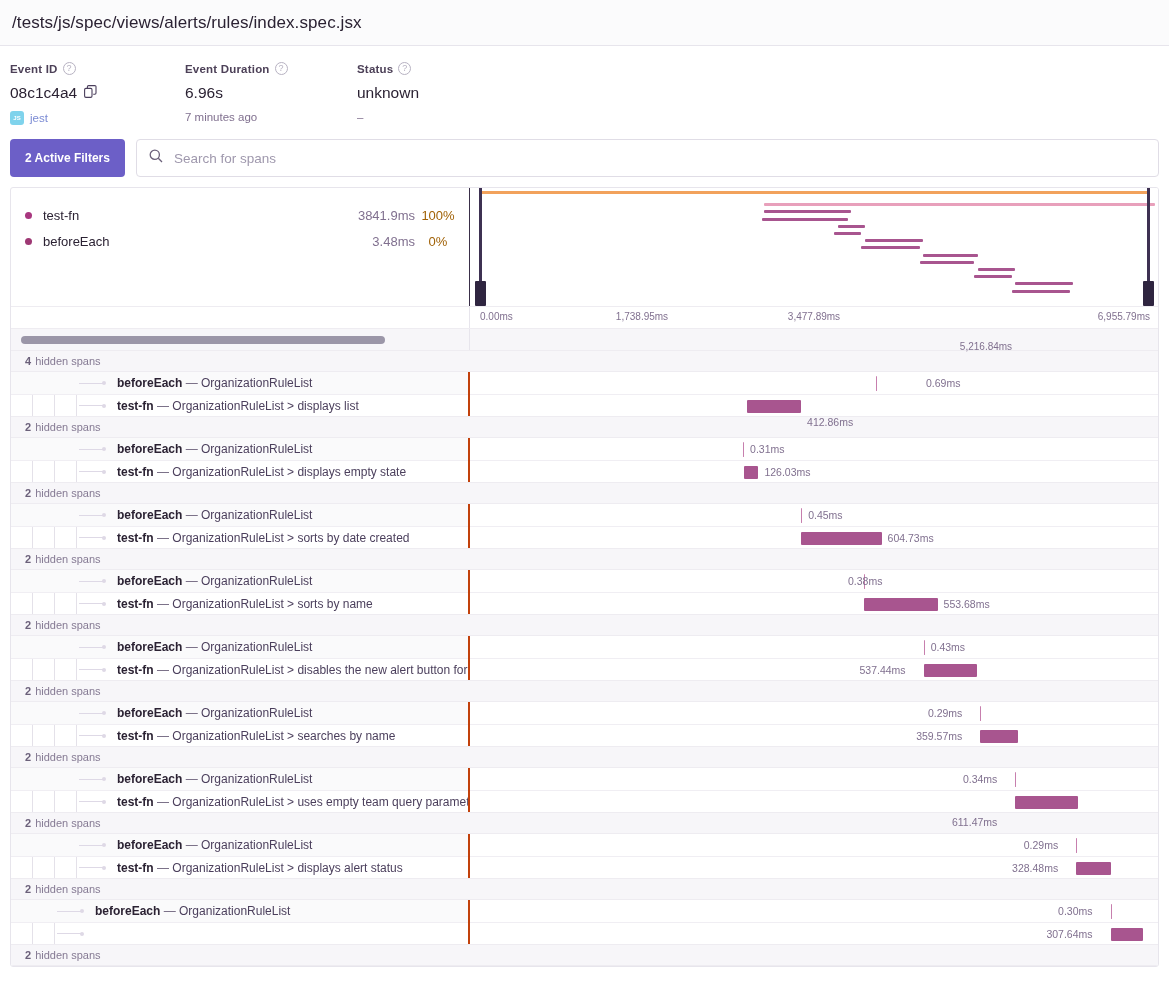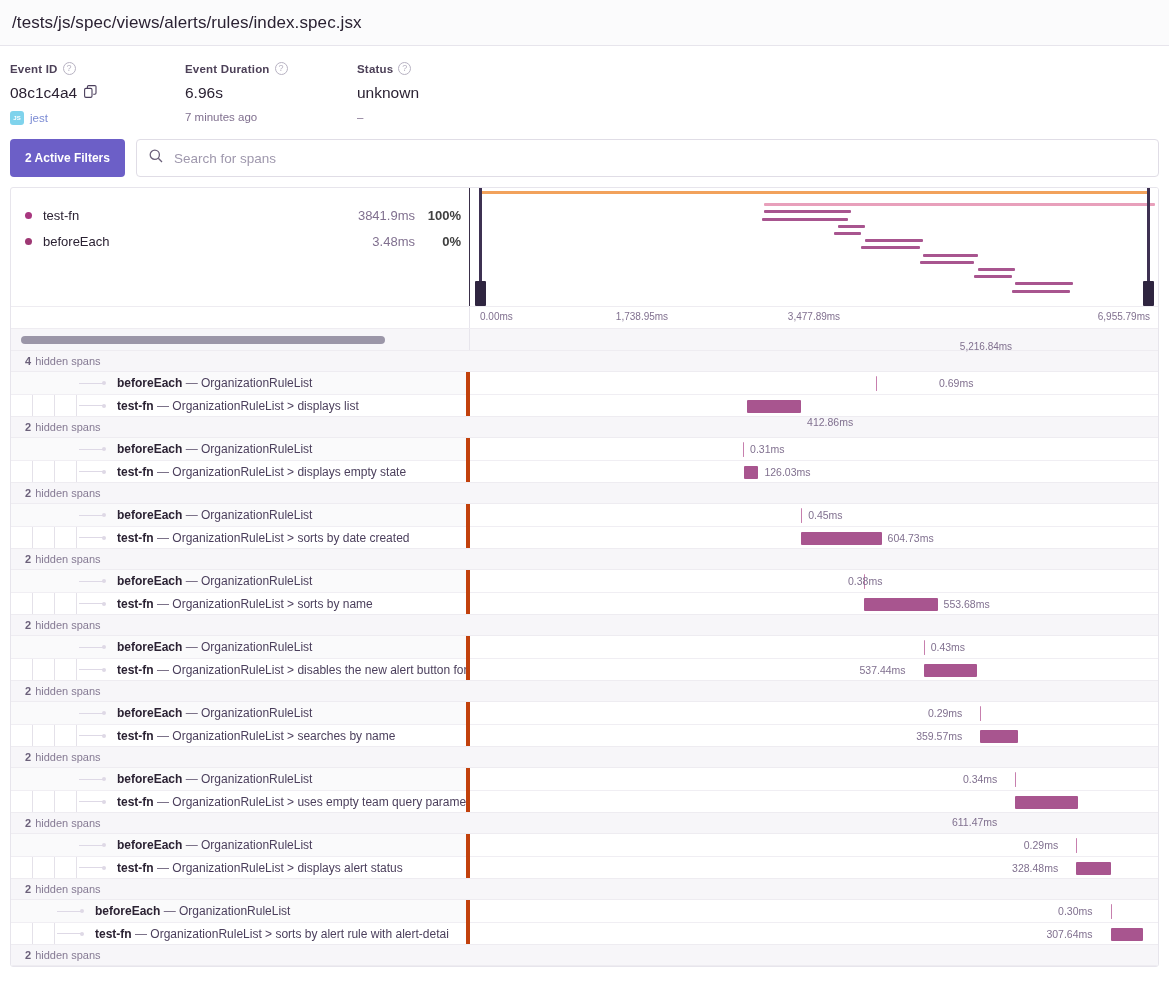--- a/index.html
+++ b/index.html
@@ -157,21 +157,21 @@
   .legend-dot {
     width: 7px; height: 7px;
     border-radius: 50%;
     background: #a8377f;
     margin-right: 11px;
     flex: none;
   }
   .legend-dot.b { background: #9e3874; }
   .legend-name { color: #2b2233; flex: 1; }
   .legend-dur { color: #80708f; width: 86px; text-align: right; }
-  .legend-pct { color: #404040; font-weight: bold; width: 46px; text-align: right; }
+  .legend-pct { color: #a16207; font-weight: normal; width: 46px; text-align: center; }
 
   
   .minimap {
     flex: 1;
     position: relative;
     background: #ffffff;
   }
   .minimap-orange {
     position: absolute;
     left: 9px; right: 8px; top: 3px;
@@ -235,21 +235,21 @@
     font-size: 11px;
     color: #857a93;
     padding-left: 14px;
   }
   .hidden-row b { color: #6b607a; font-weight: bold; margin-right: 4px; }
 
   .group { display: flex; }
   .group-left {
     width: 459px; flex: none;
     position: relative;
-    border-right: 4px solid #c2410c;
+    border-right: 2px solid #c2410c;
   }
   .group-right { flex: 1; }
 
   .srow { display: flex; height: 22px; position: relative; }
   .srow.alt .lbl-wrap, .srow.alt .barzone { background: #fafafb; }
 
   .tree { position: absolute; left: 0; top: 0; bottom: 0; display: flex; }
   .tcol { width: 22px; border-right: 1px solid #e4e1e9; }
 
   .lbl-wrap {
@@ -454,21 +454,21 @@
             </div>
             <div class="lbl-wrap">
               <div class="connector" style="margin-left: 68px; width: 26px;"></div>
               <div class="slabel"><span class="op">test-fn</span><span class="dash"> — </span><span class="desc">OrganizationRuleList &gt; displays list</span></div>
             </div>
           </div>
         </div>
         <div class="group-right">
           <div class="barzone srow alt">
             <div class="bar thin" style="left: 406px; width: 1.05px;"></div>
-            <div class="barlabel" style="left: 429px; padding-left: 40px;">0.69ms</div>
+            <div class="barlabel" style="left: 416px; padding-left: 40px;">0.69ms</div>
           </div>
           <div class="barzone srow rowsep">
             <div class="bar" style="left: 276.5px; width: 54.6px;"></div>
             <div class="barlabel" style="left: 337.1px; margin-top: 16px;">412.86ms</div>
           </div>
         </div>
       </div>
       <div class="hidden-row">
         <b>2</b>
         <span>hidden spans</span>
@@ -765,21 +765,20 @@
               <div class="slabel"><span class="op">beforeEach</span><span class="dash"> — </span><span class="desc">OrganizationRuleList</span></div>
             </div>
           </div>
           <div class="srow rowsep">
             <div class="tree">
               <div class="tcol"></div>
               <div class="tcol"></div>
             </div>
             <div class="lbl-wrap">
               <div class="connector" style="margin-left: 46px; width: 26px;"></div>
-              <div class="slabel"><span class="op">test-fn</span><span class="dash"> — </span><span class="desc">OrganizationRuleList &gt; sorts by alert rule with alert-detai</span></div>
             </div>
           </div>
         </div>
         <div class="group-right">
           <div class="barzone srow alt">
             <div class="bar thin" style="left: 640.5px; width: 1.05px;"></div>
             <div class="barlabel" style="left: auto; right: 65.5px;">0.30ms</div>
           </div>
           <div class="barzone srow rowsep">
             <div class="bar" style="left: 640.5px; width: 32.2px;"></div>

